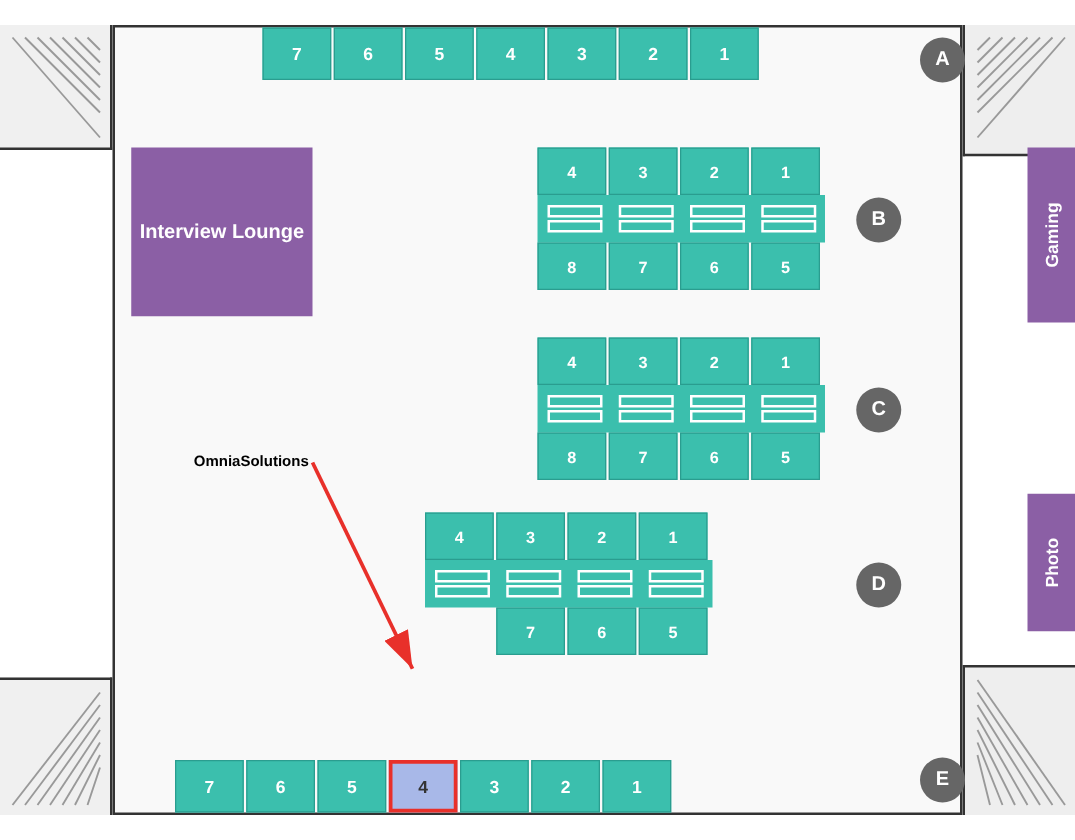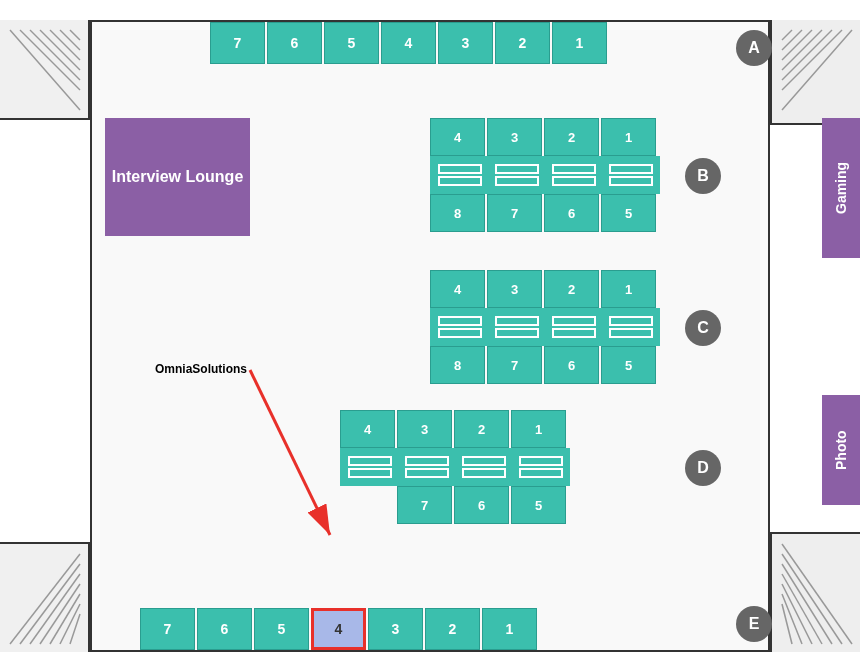--- a/index.html
+++ b/index.html
@@ -59,21 +59,21 @@
       font-size: 16px;
       position: absolute;
     }
 
     
     .interview-lounge {
       position: absolute;
       top: 118px;
       left: 105px;
       width: 145px;
-      height: 118px;
+      height: 135px;
       background: #8b5fa5;
       display: flex;
       align-items: center;
       justify-content: center;
       color: white;
       font-size: 16px;
       font-weight: bold;
       text-align: center;
     }
 

